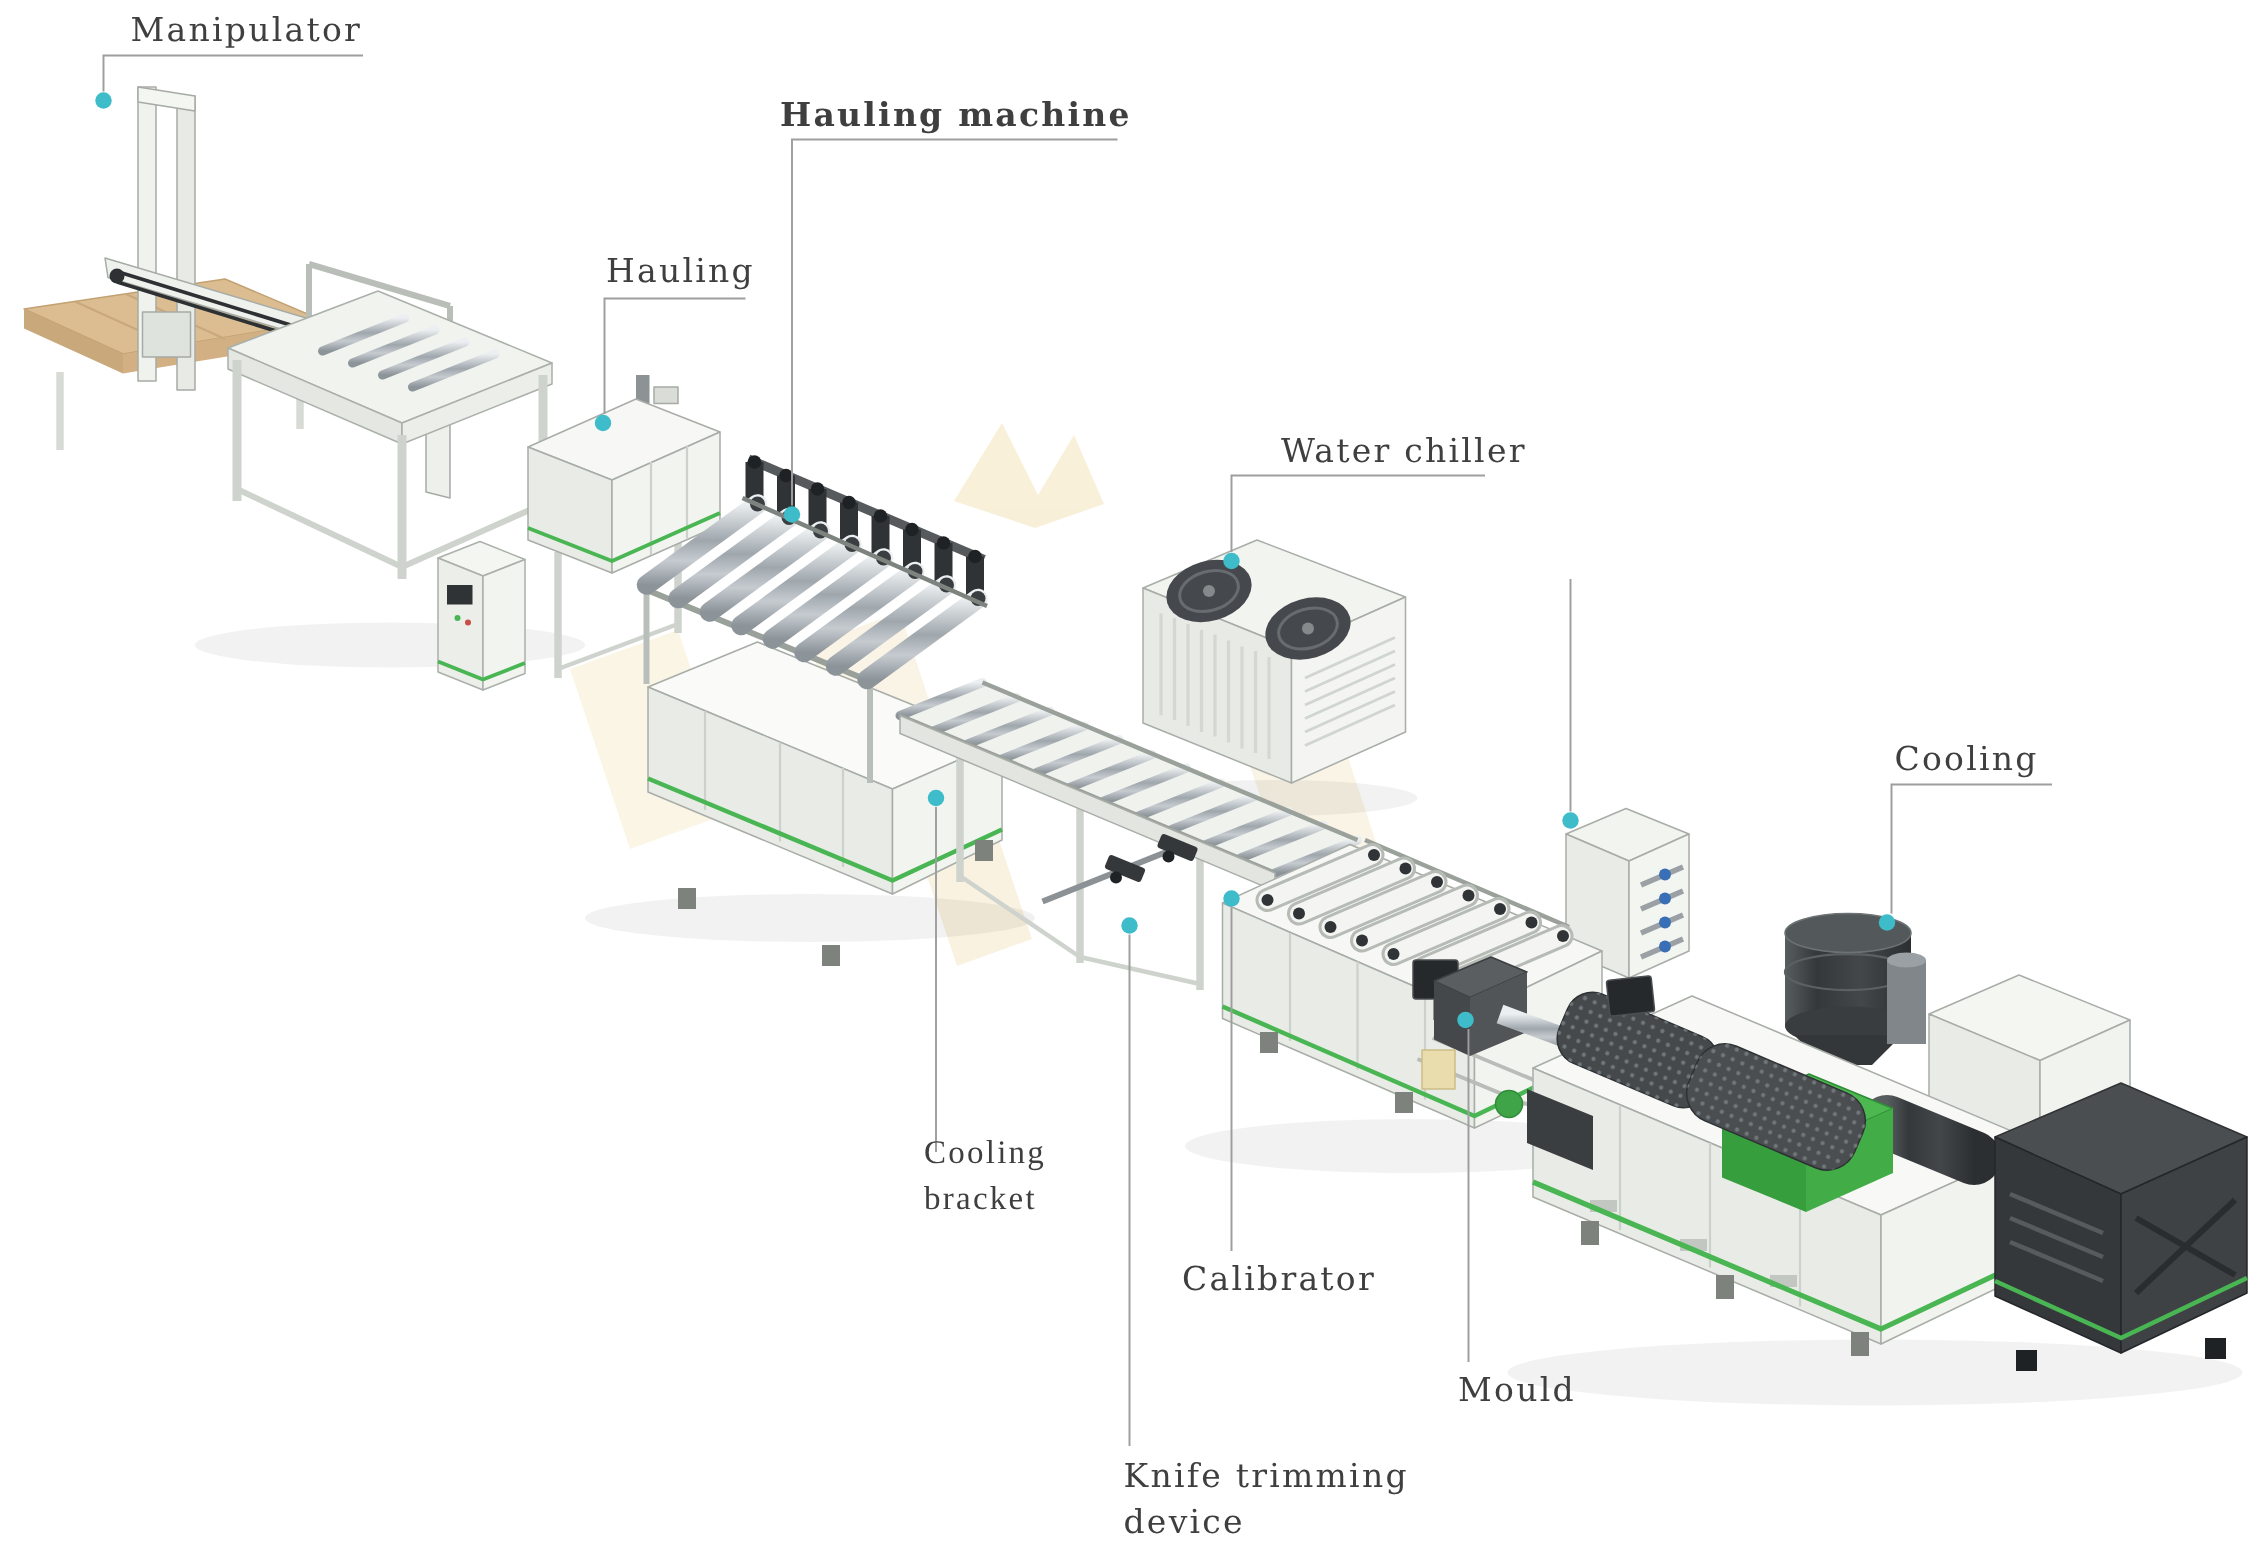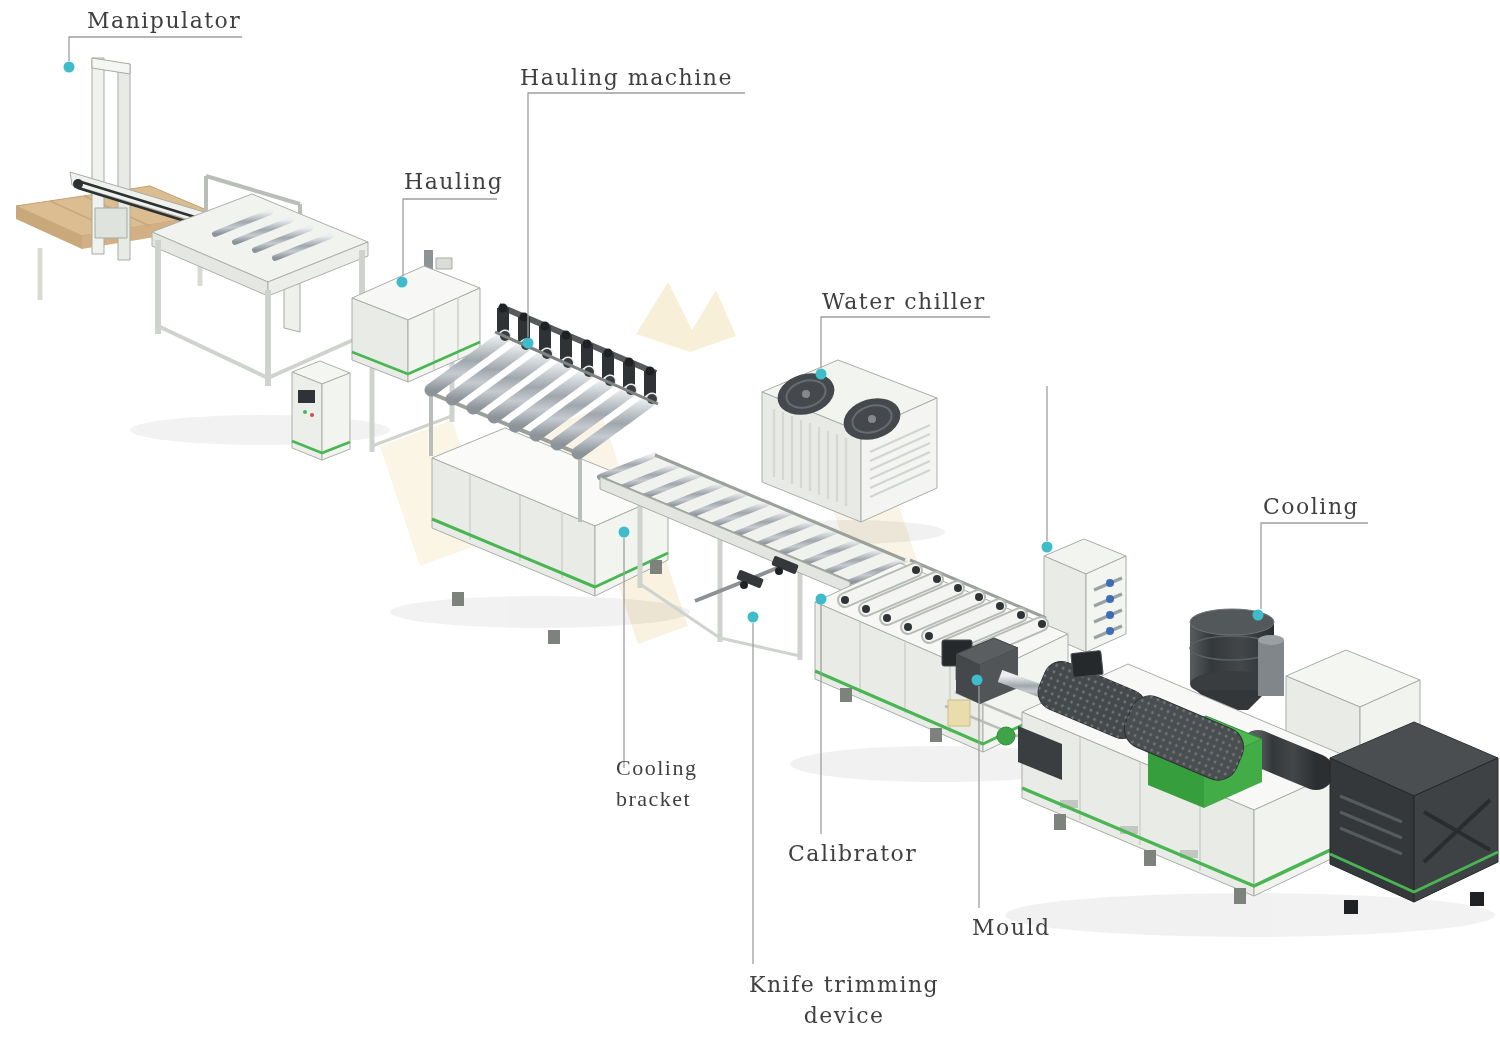--- a/index.html
+++ b/index.html
@@ -359,23 +359,23 @@
     <circle cx="1047" cy="547" r="5.5"></circle>
     <circle cx="1258" cy="615" r="5.5"></circle>
     <circle cx="624" cy="532" r="5.5"></circle>
     <circle cx="821" cy="599" r="5.5"></circle>
     <circle cx="753" cy="617" r="5.5"></circle>
     <circle cx="977" cy="680" r="5.5"></circle>
   </g>
 </svg>
 
   <div class="label" style="left:87px;  top:5px;">Manipulator</div>
-  <div class="label" style="left:520px; top:62px;">Hauling machine</div>
+  <div class="label" style="left:520px; top:62px;font-weight:bold;">Hauling machine</div>
   <div class="label" style="left:404px; top:166px;">Hauling</div>
-  <div class="label" style="left:822px; top:286px;">Water chiller</div>
+  <div class="label" style="left:854px; top:286px;">Water chiller</div>
   <div class="label" style="left:1263px;top:491px;">Cooling</div>
   <div class="label" style="left:616px; top:752px;font-family:Liberation Serif, serif;">Cooling
 bracket</div>
   <div class="label" style="left:788px; top:838px;">Calibrator</div>
-  <div class="label" style="left:749px; top:969px;text-align:center;">Knife trimming
+  <div class="label" style="left:749px; top:969px;">Knife trimming
 device</div>
   <div class="label" style="left:972px; top:912px;">Mould</div>
 </div>
 
 </body></html>

